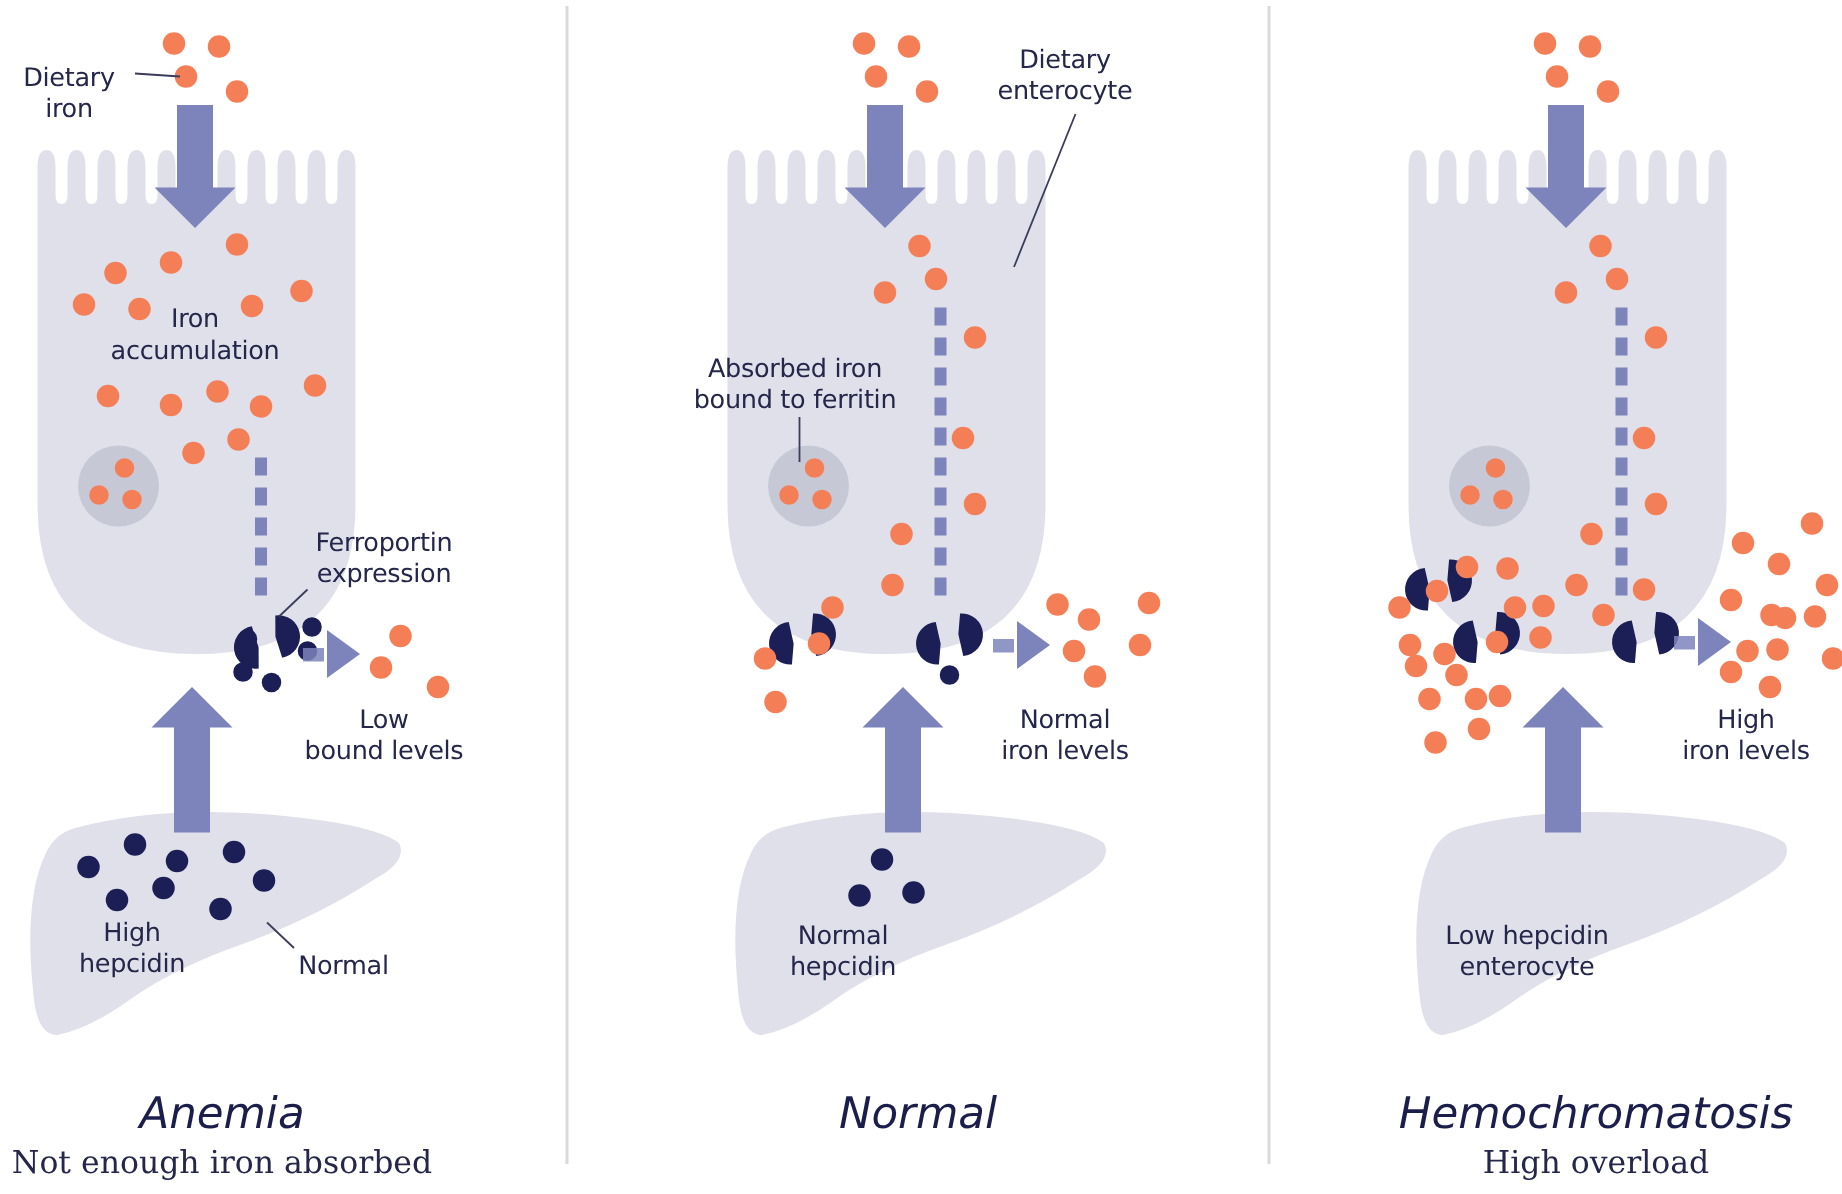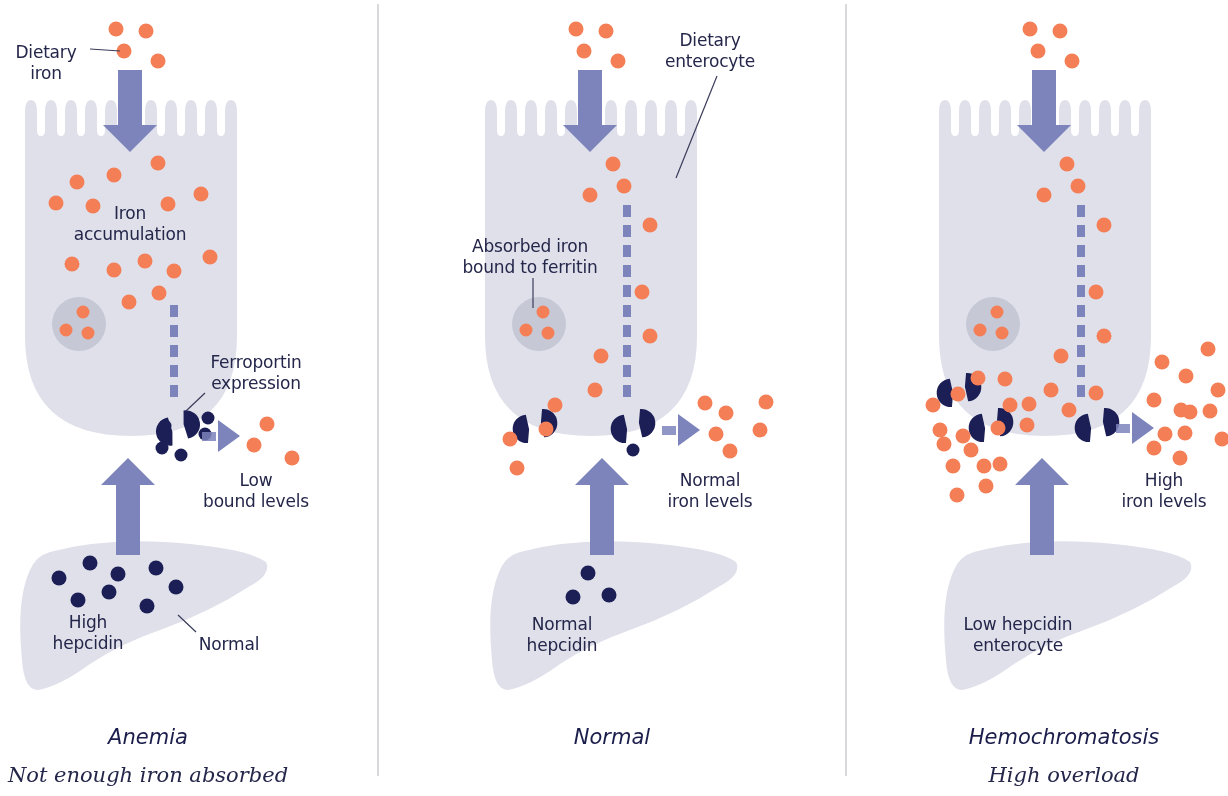--- a/index.html
+++ b/index.html
@@ -3,22 +3,22 @@
 <meta charset="utf-8">
 <style>
   html, body { margin: 0; padding: 0; background: #ffffff; }
   body { width: 1228px; height: 796px; position: relative; overflow: hidden;
          font-family: "DejaVu Sans", sans-serif; color: #1f2147; }
   #stage { position: absolute; left: 0; top: 0; width: 1228px; height: 796px; }
   .lbl { position: absolute; font-family: "DejaVu Sans", sans-serif; font-size: 17px;
          line-height: 21px; color: #24264a; text-align: center; white-space: nowrap;
          letter-spacing: -0.2px; }
   .title { position: absolute; font-family: "DejaVu Sans", sans-serif; font-style: italic;
-           font-size: 21px; color: #1b1d4b; text-align: center; white-space: nowrap; }
-  .subtitle { position: absolute; font-family: "DejaVu Serif", serif; font-style: italic;
+           font-size: 29px; color: #1b1d4b; text-align: center; white-space: nowrap; }
+  .subtitle { position: absolute; font-family: "DejaVu Serif", serif; 
               font-size: 21px; color: #24264a; text-align: center; white-space: nowrap; }
 </style>
 </head>
 <body>
 
 <svg id="stage" width="1228" height="796" viewBox="0 0 1228 796" xmlns="http://www.w3.org/2000/svg">
   <defs>
 
     <g id="cell-shape">
       <path d="M0,16 Q0,4 6,4 Q12,4 12,16 L12,34 Q12,40 16,40 Q20,40 20,34 L20,16 Q20,4 26,4 Q32,4 32,16 L32,34 Q32,40 36,40 Q40,40 40,34 L40,16 Q40,4 46,4 Q52,4 52,16 L52,34 Q52,40 56,40 Q60,40 60,34 L60,16 Q60,4 66,4 Q72,4 72,16 L72,34 Q72,40 76,40 Q80,40 80,34 L80,16 Q80,4 86,4 Q92,4 92,16 L92,34 Q92,40 96,40 Q100,40 100,34 L100,16 Q100,4 106,4 Q112,4 112,16 L112,34 Q112,40 116,40 Q120,40 120,34 L120,16 Q120,4 126,4 Q132,4 132,16 L132,34 Q132,40 136,40 Q140,40 140,34 L140,16 Q140,4 146,4 Q152,4 152,16 L152,34 Q152,40 156,40 Q160,40 160,34 L160,16 Q160,4 166,4 Q172,4 172,16 L172,34 Q172,40 176,40 Q180,40 180,34 L180,16 Q180,4 186,4 Q192,4 192,16 L192,34 Q192,40 196,40 Q200,40 200,34 L200,16 Q200,4 206,4 Q212,4 212,16 L212,240 Q212,340 106,340 Q0,340 0,240 Z"></path>

